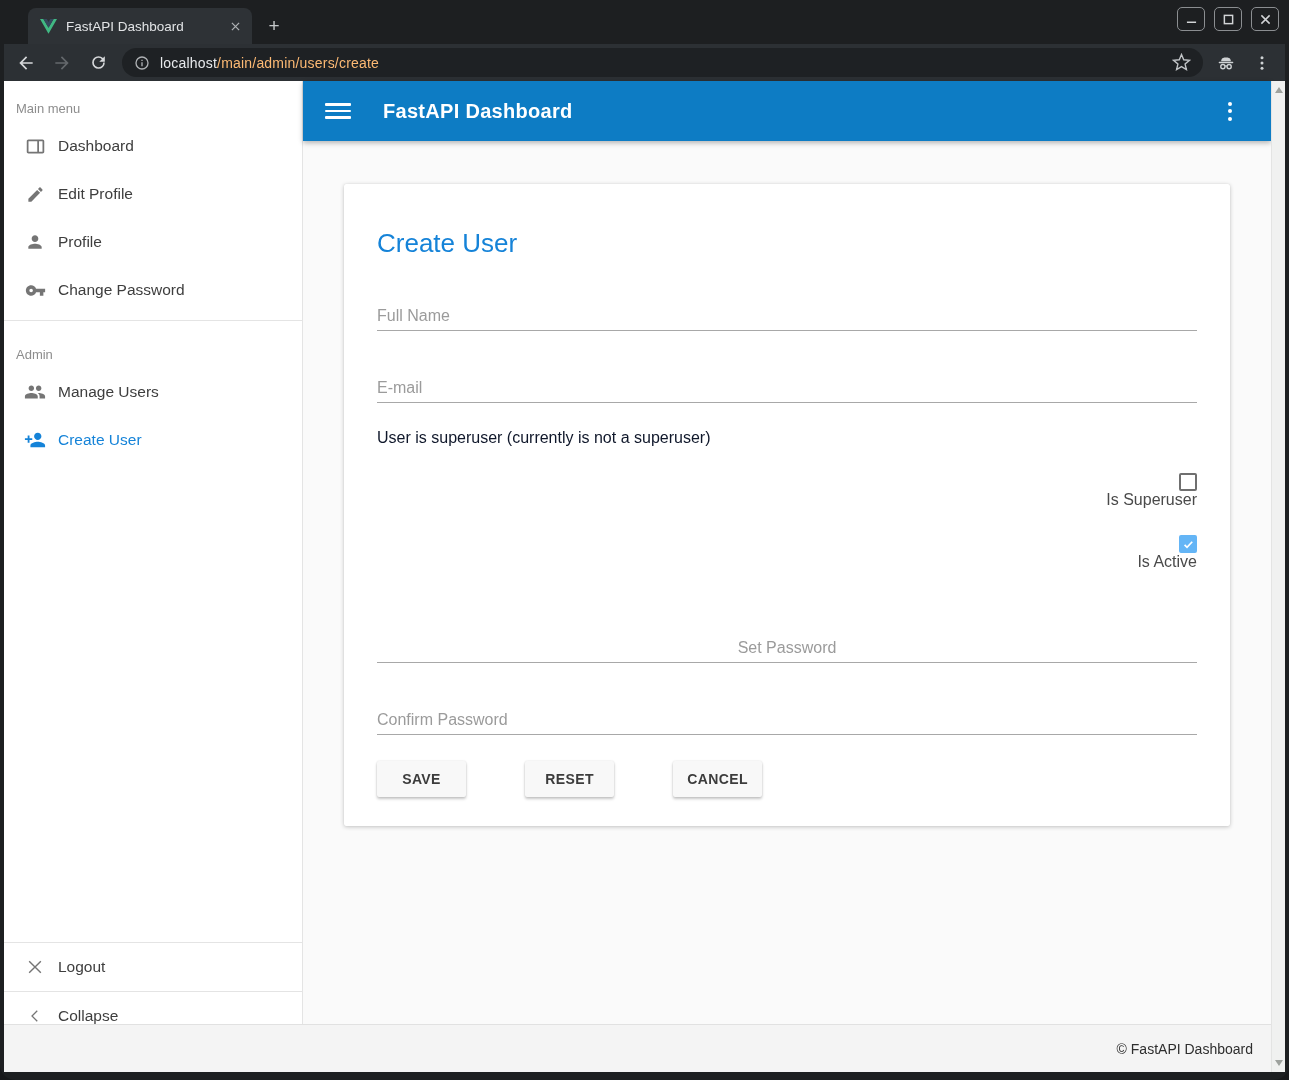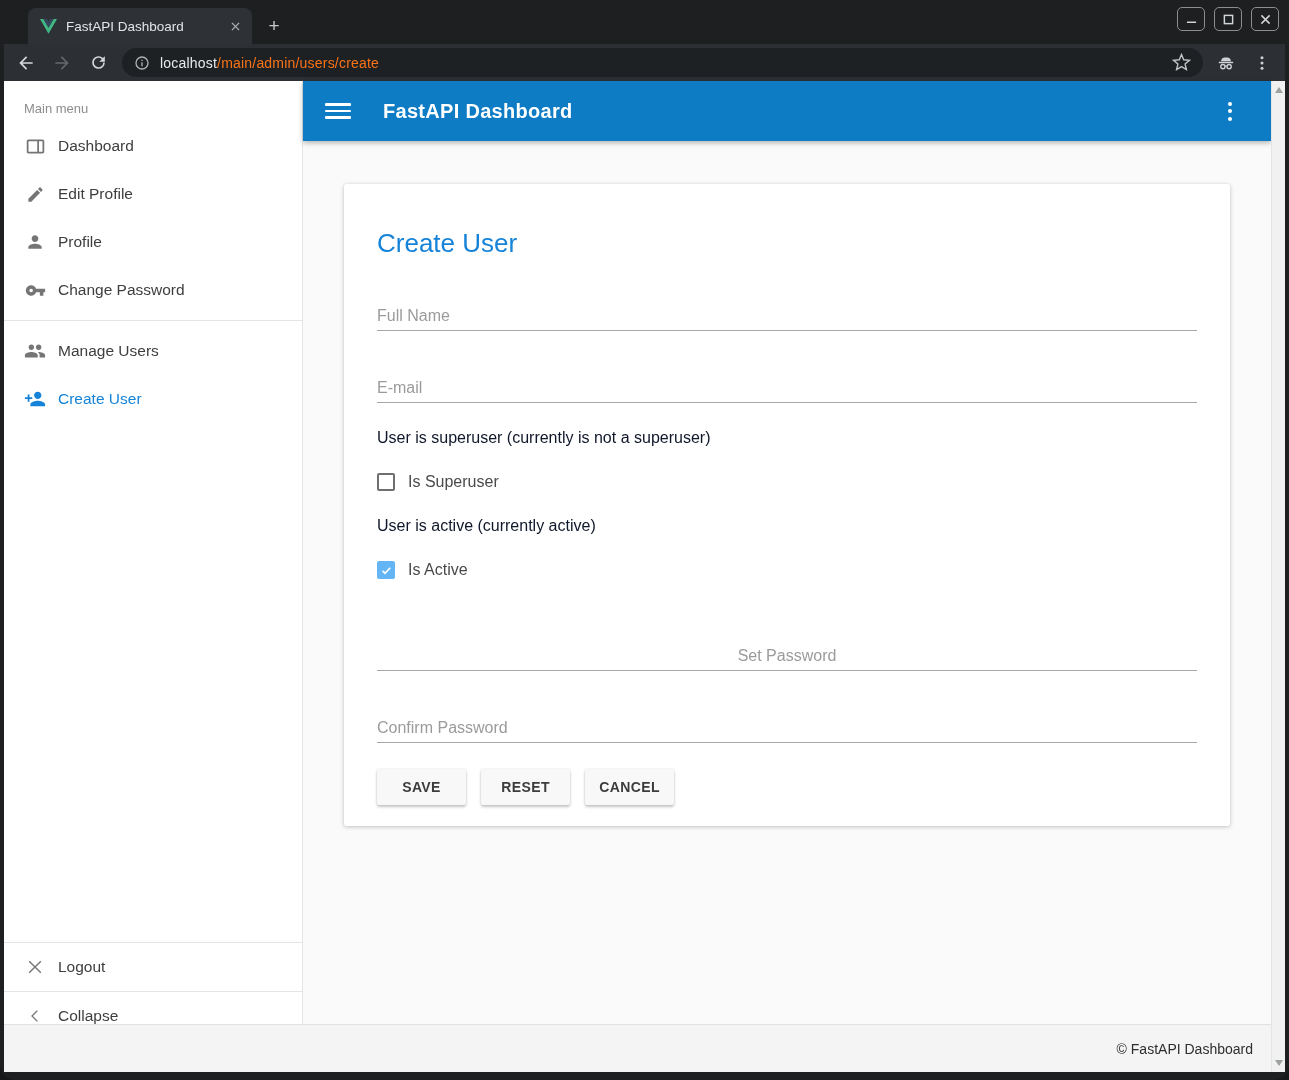--- a/index.html
+++ b/index.html
@@ -30,31 +30,31 @@
   .win-btn svg { display:block; }
 
   
   .toolbar { position:absolute; left:4px; right:4px; top:44px; height:37px; background:#2c3034;
     display:flex; align-items:center; }
   .nav-btn { width:28px; height:28px; display:flex; align-items:center; justify-content:center; margin-left:8px; }
   .omnibox { flex:1; height:29px; margin:0 10px 0 10px; background:#1e2124; border-radius:15px;
     display:flex; align-items:center; padding:0 12px; }
   .omni-url { margin-left:10px; font-size:14px; letter-spacing:.2px; white-space:nowrap; }
   .omni-host { color:#e8eaed; }
-  .omni-path { color:#f97316; }
+  .omni-path { color:#fdba74; }
   .omni-spacer { flex:1; }
   .tb-icon { width:26px; height:26px; display:flex; align-items:center; justify-content:center; margin-right:10px; }
 
   
   .viewport { position:absolute; left:4px; right:4px; top:81px; bottom:8px; background:#fafafa; }
 
   
   .sidebar { position:absolute; left:0; top:0; width:299px; bottom:32px; background:#ffffff;
     border-right:1px solid #e4e4e4; }
-  .side-section-label { padding:20px 0 6px 20px; font-size:13px; color:#8d8d8d; }
+  .side-section-label { padding:20px 0 6px 12px; font-size:13px; color:#8d8d8d; }
   .side-item { height:48px; display:flex; align-items:center; padding-left:20px; cursor:default; }
   .side-item .mi { width:22px; height:22px; flex:0 0 auto; display:flex; align-items:center; justify-content:center; }
   .side-item .mi svg { fill:#757575; }
   .side-item .lbl { margin-left:12px; font-size:15.5px; color:#3e3e3e; }
   .side-item.active .lbl { color:#1583d8; }
   .side-item.active .mi svg { fill:#1583d8; }
   .divider { height:1px; background:#e4e4e4; }
   .side-divider { margin:6px 0; }
   .sidebar-bottom { position:absolute; left:0; right:0; bottom:0; }
 
@@ -74,27 +74,27 @@
     box-shadow:0 1px 4px rgba(0,0,0,.22), 0 0 1px rgba(0,0,0,.12); padding:0 33px; }
   .card-title { padding-top:44px; font-size:26px; color:#1583d8; font-weight:400; }
 
   .txt-field { display:block; width:100%; margin-top:42px; border:none; outline:none; background:transparent;
     border-bottom:1px solid #a8a8a8; height:30px; font-size:16px; color:#212121;
     font-family:"Liberation Sans", sans-serif; border-radius:0; }
   .txt-field::placeholder { color:#9b9b9b; opacity:1; }
   .txt-field.pw-gap { margin-top:62px;text-align:center; }
 
   .hint { margin-top:26px; font-size:16px; color:#0f172a; }
-  .check-row { margin-top:26px; display:flex; align-items:flex-end; }
+  .check-row { margin-top:26px; display:flex; align-items:flex-end;flex-direction:column; }
   .checkbox { width:18px; height:18px; border:2px solid #6f6f6f; border-radius:2px; background:#ffffff;
     display:flex; align-items:center; justify-content:center; }
   .checkbox.checked { background:#64b5f6; border-color:#64b5f6; }
   .check-lbl { margin-left:13px; font-size:16px; color:#4a4a4a; }
 
-  .btn-row { margin-top:26px; display:flex; }
+  .btn-row { margin-top:26px; display:flex;gap:44px; }
   .btn { min-width:89px; height:36px; margin-right:15px; background:#f8f8f8; border:none; border-radius:2px;
     box-shadow:0 2px 3px rgba(0,0,0,.22), 0 0 2px rgba(0,0,0,.12);
     font-family:"Liberation Sans", sans-serif; font-size:14px; font-weight:bold; color:#3c3c3c;
     letter-spacing:.4px; text-align:center; cursor:default; }
 
   
   .footer { position:absolute; left:0; right:14px; bottom:0; height:48px; background:#f4f4f4;
     border-top:1px solid #e1e1e1; display:flex; align-items:center; justify-content:flex-end; z-index:2; }
   .footer-text { font-size:14px; color:#2e2e2e; margin-right:18px; }
 
@@ -222,20 +222,21 @@
       <div class="side-item">
         <span class="mi">
           <svg width="21" height="21" viewBox="0 0 24 24">
               <path d="M12.65 10C11.83 7.67 9.61 6 7 6c-3.31 0-6 2.69-6 6s2.69 6 6 6c2.61 0 4.83-1.67 5.65-4H17v4h4v-4h2v-4H12.65zM7 14c-1.1 0-2-.9-2-2s.9-2 2-2 2 .9 2 2-.9 2-2 2z"></path>
             </svg>
         </span>
         <span class="lbl">Change Password</span>
       </div>
 
       <div class="divider side-divider"></div>
+      <div class="side-section-label">Admin</div>
 
       <div class="side-item">
         <span class="mi">
           <svg width="22" height="22" viewBox="0 0 24 24">
               <path d="M16 11c1.66 0 2.99-1.34 2.99-3S17.66 5 16 5c-1.66 0-3 1.34-3 3s1.34 3 3 3zm-8 0c1.66 0 2.99-1.34 2.99-3S9.66 5 8 5C6.34 5 5 6.34 5 8s1.34 3 3 3zm0 2c-2.33 0-7 1.17-7 3.5V19h14v-2.5c0-2.33-4.67-3.5-7-3.5zm8 0c-.29 0-.62.02-.97.05 1.16.84 1.97 1.97 1.97 3.45V19h6v-2.5c0-2.33-4.67-3.5-7-3.5z"></path>
             </svg>
         </span>
         <span class="lbl">Manage Users</span>
       </div>
 
@@ -291,21 +292,20 @@
 
         <input class="txt-field" type="text" placeholder="Full Name" style="">
         <input class="txt-field" type="text" placeholder="E-mail" style="">
 
         <div class="hint">User is superuser (currently is not a superuser)</div>
         <div class="check-row">
           <span class="checkbox"></span>
           <span class="check-lbl">Is Superuser</span>
         </div>
 
-        <div class="hint">User is active (currently active)</div>
         <div class="check-row">
           <span class="checkbox checked">
             <svg width="13" height="13" viewBox="0 0 16 16">
               <path d="M3.2 8.4l3 3 6.4-6.8" stroke="#ffffff" stroke-width="2.1" fill="none"></path>
               </svg>
           </span>
           <span class="check-lbl">Is Active</span>
         </div>
 
         <input class="txt-field pw-gap" type="password" placeholder="Set Password" style="">

